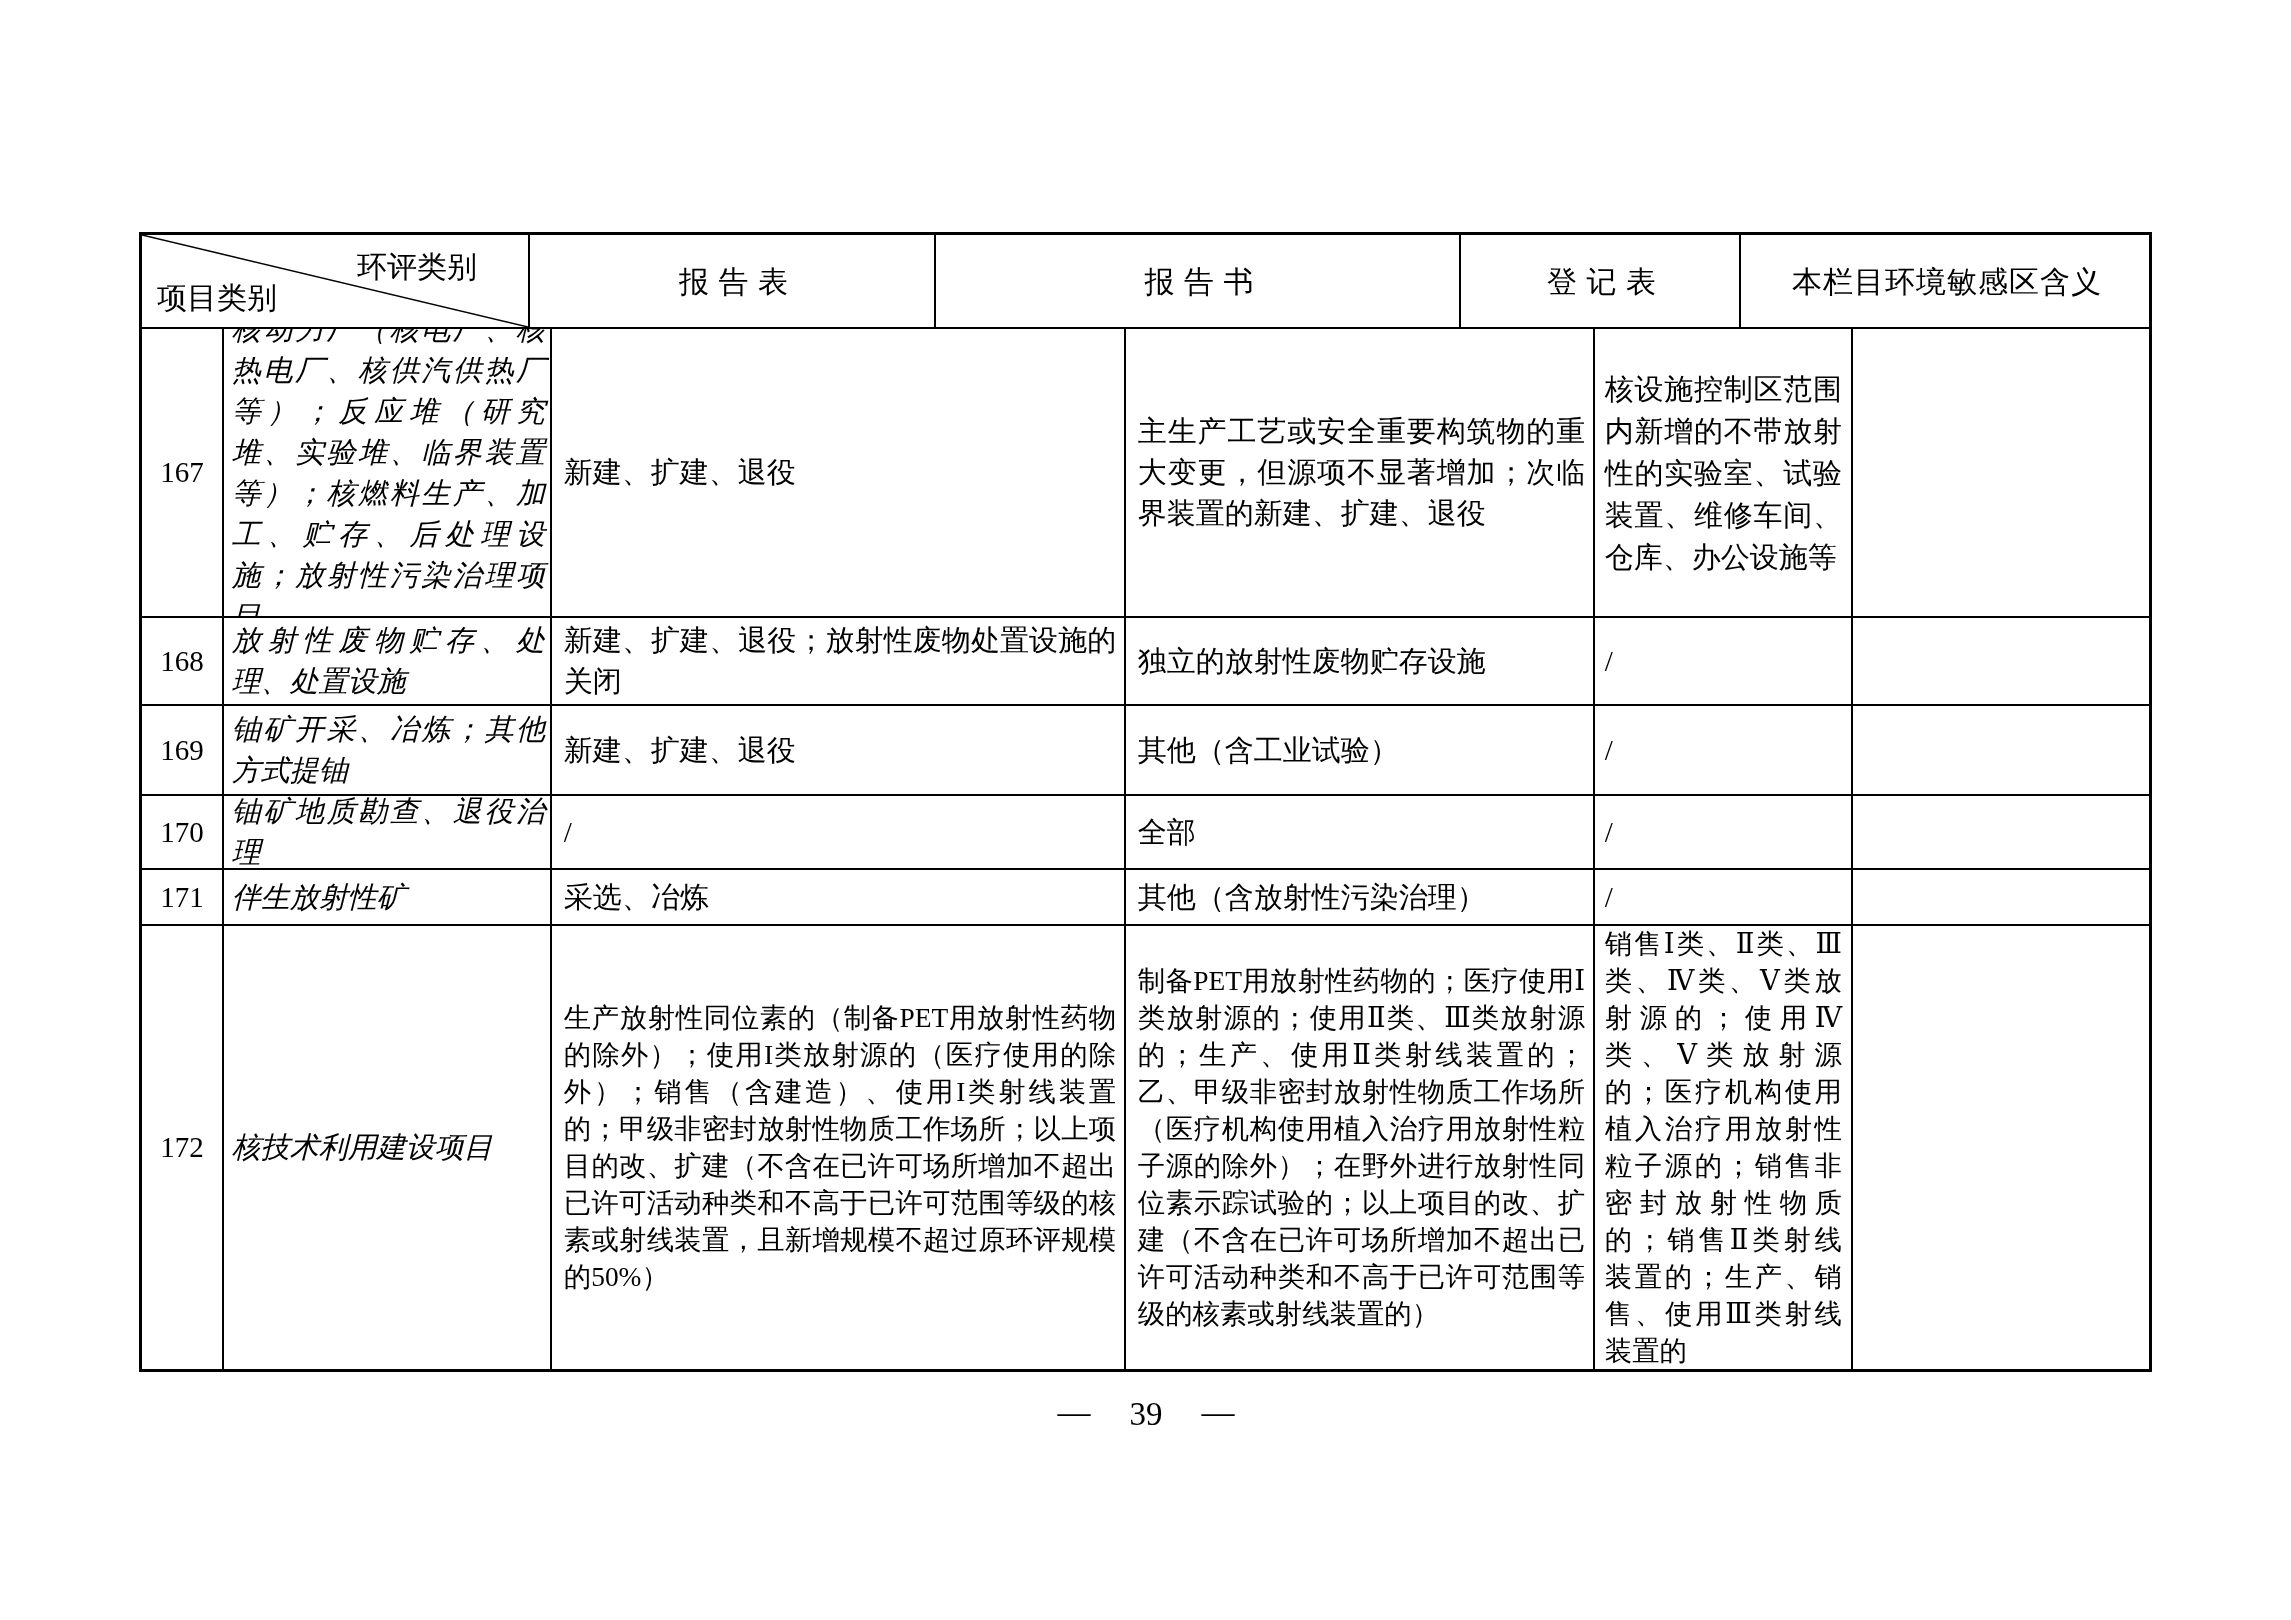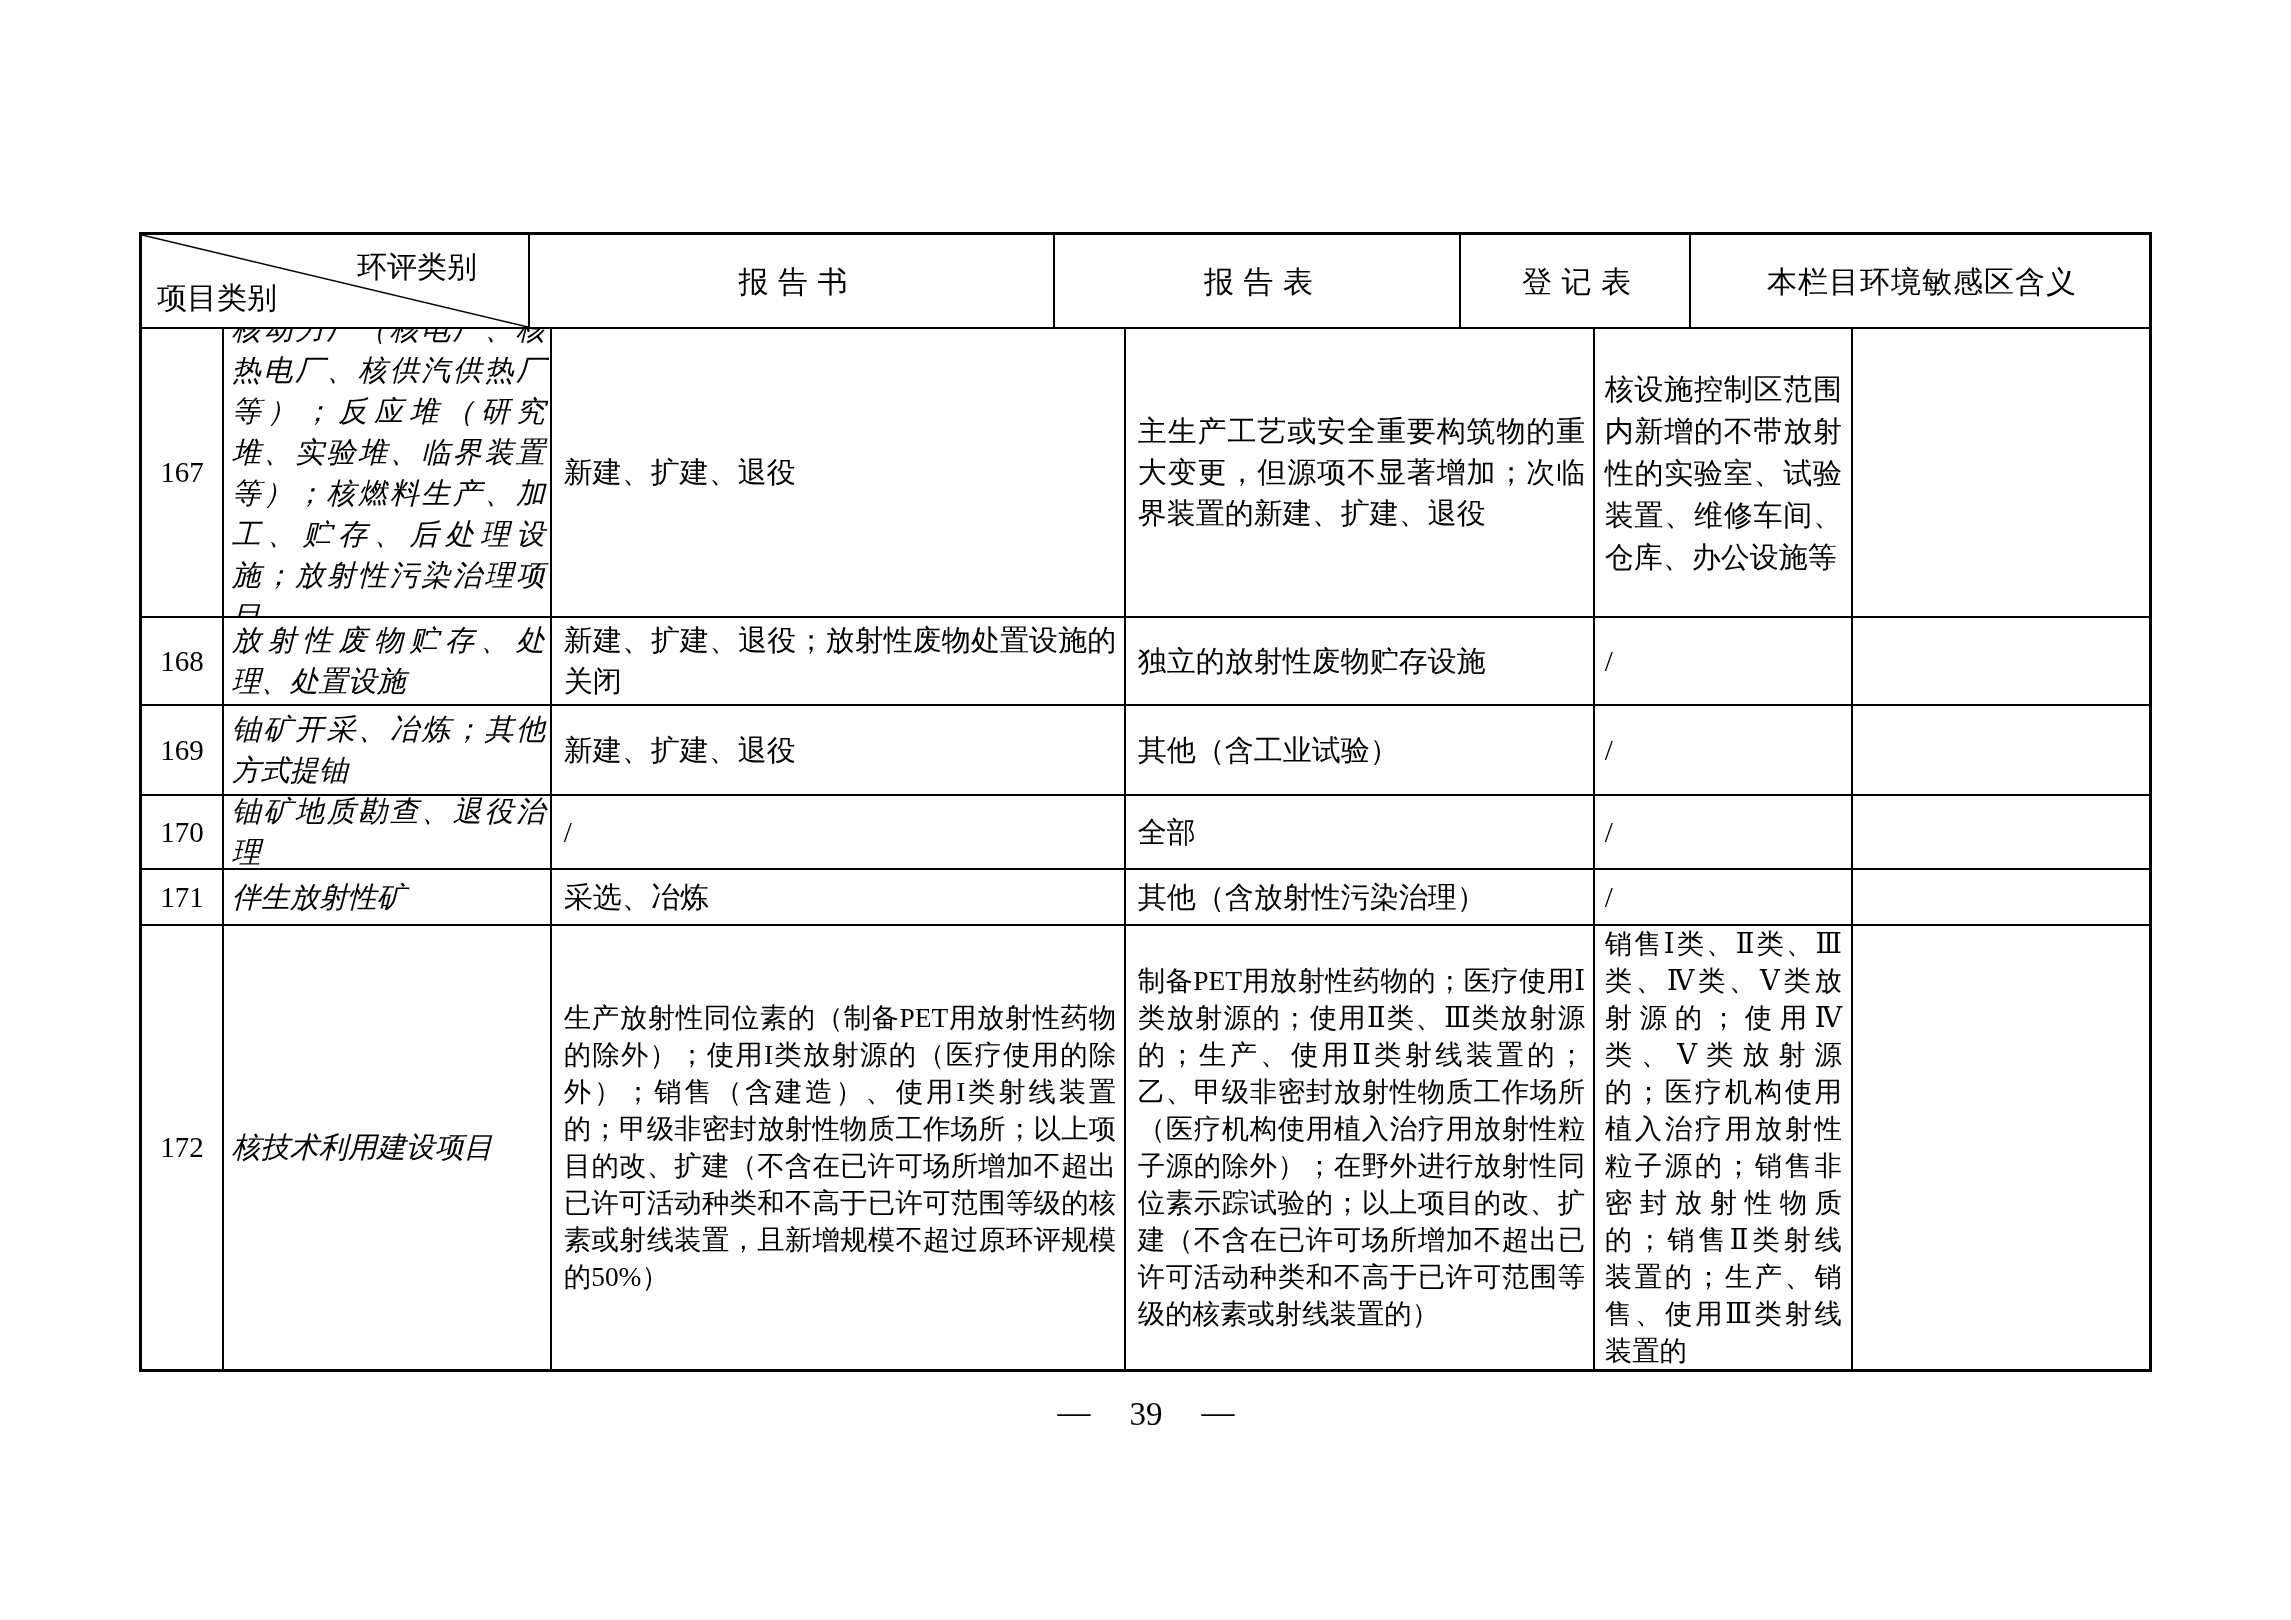--- a/index.html
+++ b/index.html
@@ -30,21 +30,21 @@
   .c3 { width:469px; }
   .c4 { width:258px; padding-left:9.8px; padding-right:9px; }
   .c5 { flex:1; }
   .c0 .txt { text-align:center; }
 
   
   .hrow { height:94px; }
   .hc0 { width:388px; position:relative; padding:12px; }
   .hc1 { width:525px; justify-content:center; }
   .hc2 { width:406px; justify-content:center; }
-  .hc3 { width:230px; justify-content:center; }
+  .hc3 { width:280px; justify-content:center; }
   .hc4 { flex:1; justify-content:center; }
   .hrow .txt { text-align:center; font-size:30px; letter-spacing:1px; }
   .diag-svg { position:absolute; inset:0; width:100%; height:100%; }
   .diag-top { position:absolute; top:11.8px; right:51px; font-size:30px; }
   .diag-bottom { position:absolute; bottom:7.8px; left:15px; font-size:30px; }
 
   
   .r167 { height:289px; }
   .r168 { height:88px; }
   .r169 { height:90px; }
@@ -73,25 +73,25 @@
   <div class="tbl">
 
     <div class="row hrow">
       <div class="cell hc0">
         <svg class="diag-svg" viewBox="0 0 100 100" preserveAspectRatio="none">
           <line x1="0" y1="0" x2="100" y2="100" stroke="#000" stroke-width="1.5" vector-effect="non-scaling-stroke"></line>
         </svg>
         <span class="diag-top">环评类别</span>
         <span class="diag-bottom">项目类别</span>
       </div>
+      <div class="cell hc2">
+        <div class="txt">报 告 表</div>
+      </div>
       <div class="cell hc1">
         <div class="txt">报 告 书</div>
-      </div>
-      <div class="cell hc2">
-        <div class="txt">报 告 表</div>
       </div>
       <div class="cell hc3">
         <div class="txt">登 记 表</div>
       </div>
       <div class="cell hc4">
         <div class="txt">本栏目环境敏感区含义</div>
       </div>
     </div>
 
     <div class="row r167">

